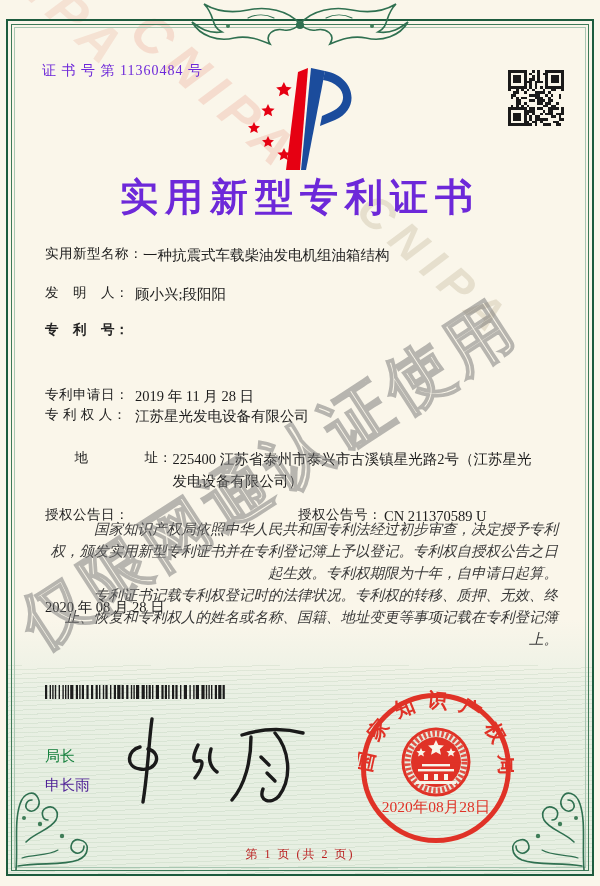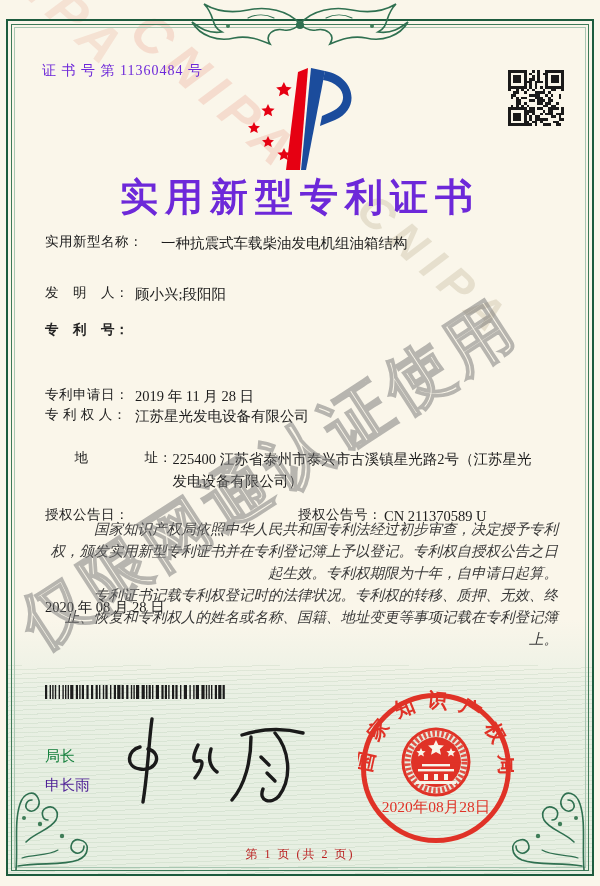--- a/index.html
+++ b/index.html
@@ -55,21 +55,21 @@
   .doc-title{
     position:absolute;left:0;right:0;top:172px;z-index:3;text-align:center;
     font-size:38px;font-weight:bold;letter-spacing:7px;color:#6d28d9;
   }
 
   
   .fields{position:absolute;left:45px;right:38px;top:0;z-index:3;}
   .field{position:absolute;left:0;right:0;display:flex;align-items:flex-start;}
   .flabel{flex:0 0 90px;font-size:13.5px;letter-spacing:.5px;color:#222;white-space:pre;padding-top:1px;}
   .fvalue{font-size:14.5px;color:#1c1c1c;line-height:22px;}
-  .r1{top:232px;gap:18px;} .r2{top:283px;} .r3{top:320px;font-weight:bold;} .r4{top:365px;margin-top:20px;} .r5{top:405px;}
+  .r1{top:244px;} .r2{top:283px;} .r3{top:320px;font-weight:bold;} .r4{top:365px;margin-top:20px;} .r5{top:405px;}
   .r6{top:448px;justify-content:center;} .r6 .fvalue{max-width:360px;}
   .r7{top:505px;flex-direction:column;}
   .pair2{position:absolute;left:253px;top:0;display:flex;}
   .pair2 .flabel{flex:0 0 86px;}
 
   
   .law{position:absolute;left:45px;right:42px;top:518px;z-index:3;
        font-size:14.5px;line-height:22px;color:#383838;font-style:italic;}
   .law p{margin:0;text-indent:2em;text-align:right;}
 

